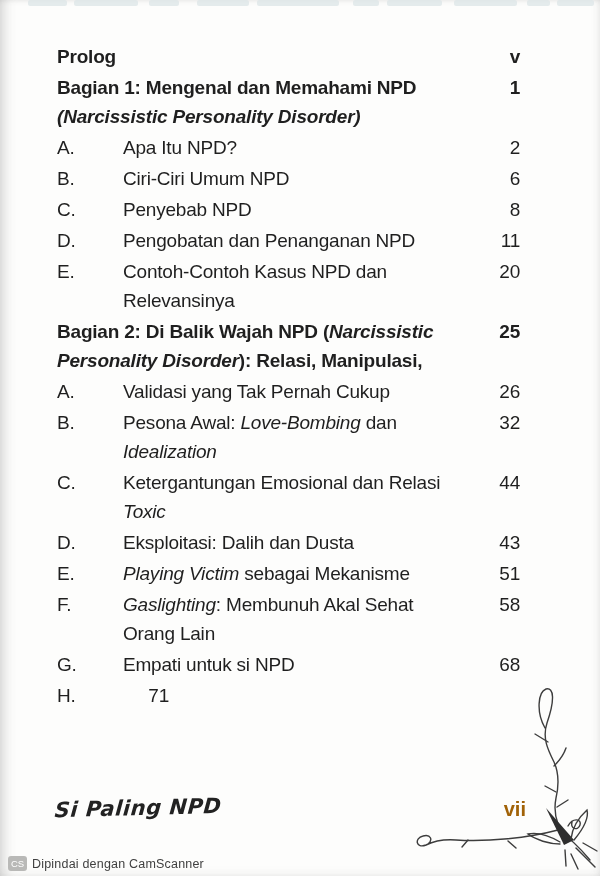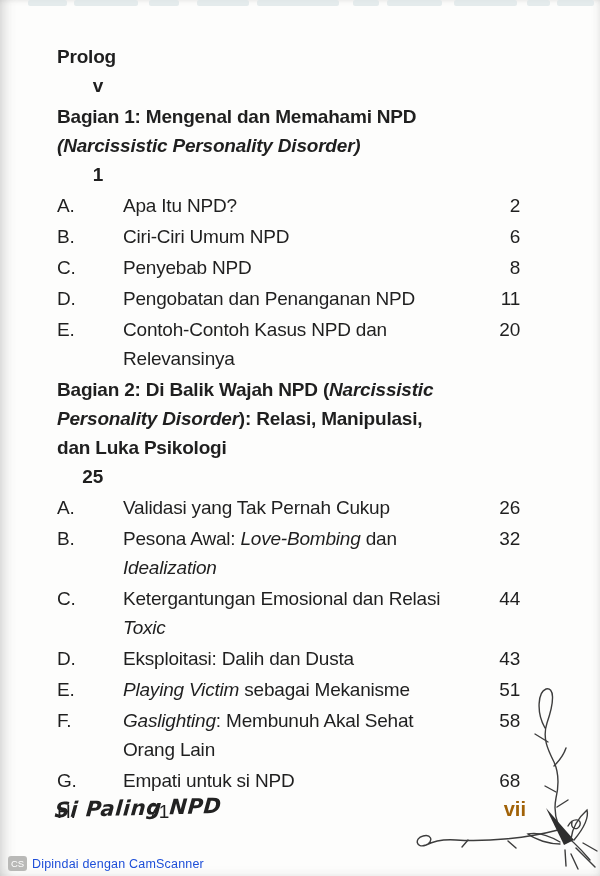--- a/index.html
+++ b/index.html
@@ -16,41 +16,41 @@
   
   .scan-top{position:absolute;top:0;left:28px;right:6px;height:8px;display:flex;align-items:flex-start;opacity:.75;}
   .scan-top span{display:block;height:6px;margin-top:0;background:#dde6e8;border-radius:2px;filter:blur(.7px);}
   
   .toc{position:absolute;top:42px;left:57px;width:463px;font-size:19px;line-height:29px;letter-spacing:-.2px;}
   .row{display:flex;align-items:flex-start;margin-bottom:2px;}
   .letter{flex:none;width:66px;}
   .title{flex:1;min-width:0;}
   .tline{display:block;white-space:nowrap;}
   .pg{flex:none;width:46px;text-align:right;}
-  .hd{font-weight:bold;flex-direction:column;}
+  .hd{font-weight:bold;}
   .it{font-style:italic;}
   
   .book-title{
     position:absolute;left:55px;top:796px;
     font-family:"DejaVu Sans",sans-serif;
     font-style:italic;font-weight:bold;font-size:21px;
     transform:skewX(-6deg) rotate(-1.5deg);
     letter-spacing:.5px;color:#222;
   }
   .folio{position:absolute;right:74px;top:798px;font-size:20px;font-weight:bold;color:#a16207;}
   
   .vine{position:absolute;left:408px;top:680px;width:192px;height:192px;}
   
   .wm{position:absolute;left:8px;bottom:5px;display:flex;align-items:center;gap:5px;}
   .wm-badge{
     width:19px;height:15px;border-radius:3px;background:#b9b9b7;
     color:#ffffff;font-size:9.5px;font-weight:normal;line-height:15px;text-align:center;
     letter-spacing:0;
   }
-  .wm-text{font-size:12.5px;color:#1d4ed8;letter-spacing:.2px;}
+  .wm-text{font-size:12.5px;color:#404040;letter-spacing:.2px;}
 </style>
 </head>
 <body>
 
 <div class="scan">
 
   <div class="scan-top">
     <span style="width:44px;margin-right:7px"></span>
       <span style="width:72px;margin-right:11px"></span>
     <span style="width:34px;margin-right:18px"></span>
@@ -112,21 +112,20 @@
         <span class="tline">Contoh-Contoh Kasus NPD dan</span>
         <span class="tline">Relevansinya</span>
       </span>
       <span class="pg">20</span>
     </div>
 
     <div class="row hd">
       <span class="title">
         <span class="tline"><span>Bagian 2: Di Balik Wajah NPD (</span><span class="it">Narcissistic</span></span>
         <span class="tline"><span class="it">Personality Disorder</span><span>): Relasi, Manipulasi,</span></span>
-        <span class="tline">dan Luka Psikologi</span>
       </span>
       <span class="pg">25</span>
     </div>
 
     <div class="row">
       <span class="letter">A.</span>
       <span class="title">
           <span class="tline">Validasi yang Tak Pernah Cukup</span>
         </span>
       <span class="pg">26</span>

